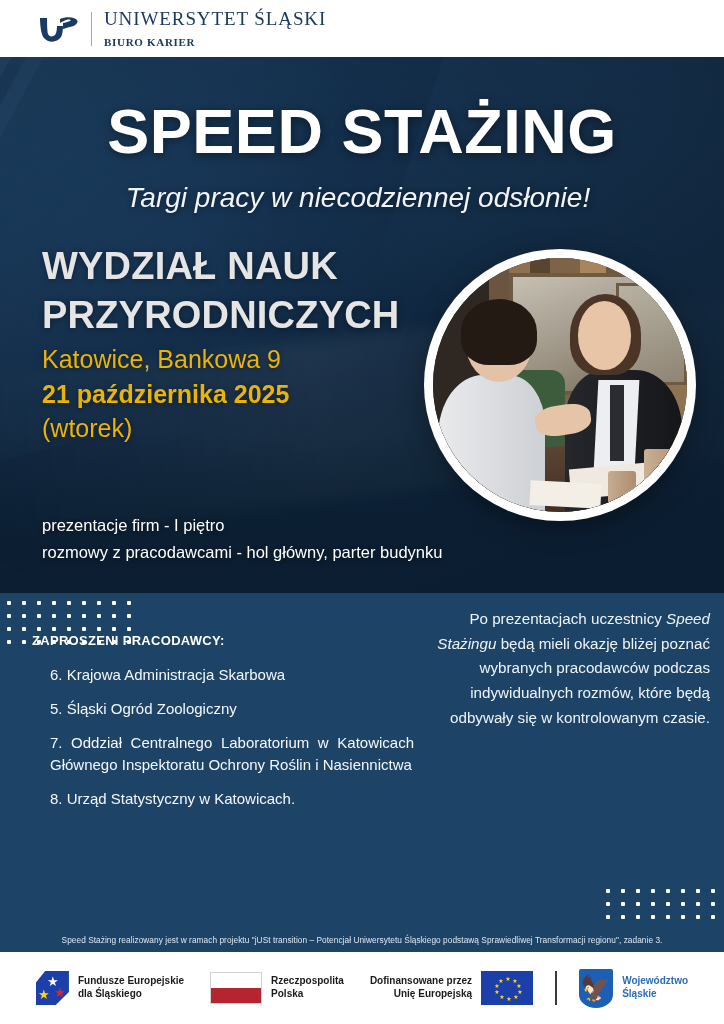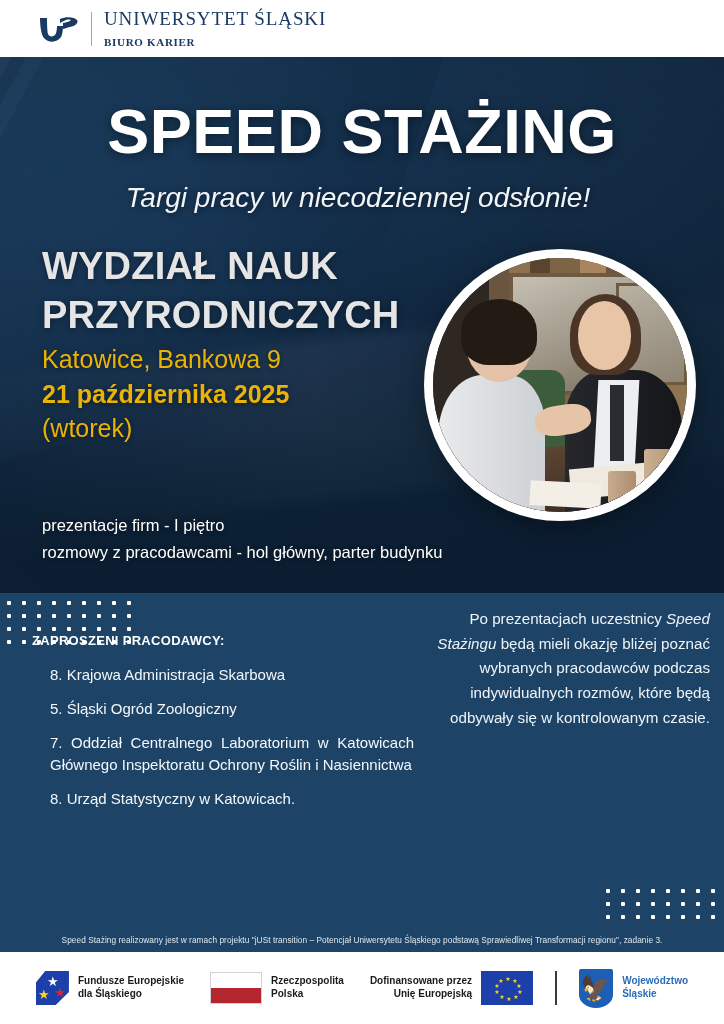--- a/index.html
+++ b/index.html
@@ -643,21 +643,21 @@
         <span></span>
         <span></span>
         <span></span>
         <span></span>
         <span></span>
     </div>
 
     <div class="employers">
       <div class="employers-heading">ZAPROSZENI PRACODAWCY:</div>
       <ul class="employers-list">
-        <li>8. Krajowa Administracja Skarbowa</li>
+        <li>6. Krajowa Administracja Skarbowa</li>
         <li>5. Śląski Ogród Zoologiczny</li>
         <li>7. Oddział Centralnego Laboratorium w Katowicach Głównego Inspektoratu Ochrony Roślin i Nasiennictwa</li>
         <li>8. Urząd Statystyczny w Katowicach.</li>
       </ul>
     </div>
 
     <div class="rightcol">
       <p><span>Po prezentacjach uczestnicy </span><span class="ital">Speed Stażingu</span><span> będą mieli okazję bliżej poznać wybranych pracodawców podczas indywidualnych rozmów, które będą odbywały się w kontrolowanym czasie.</span></p>
     </div>
 

